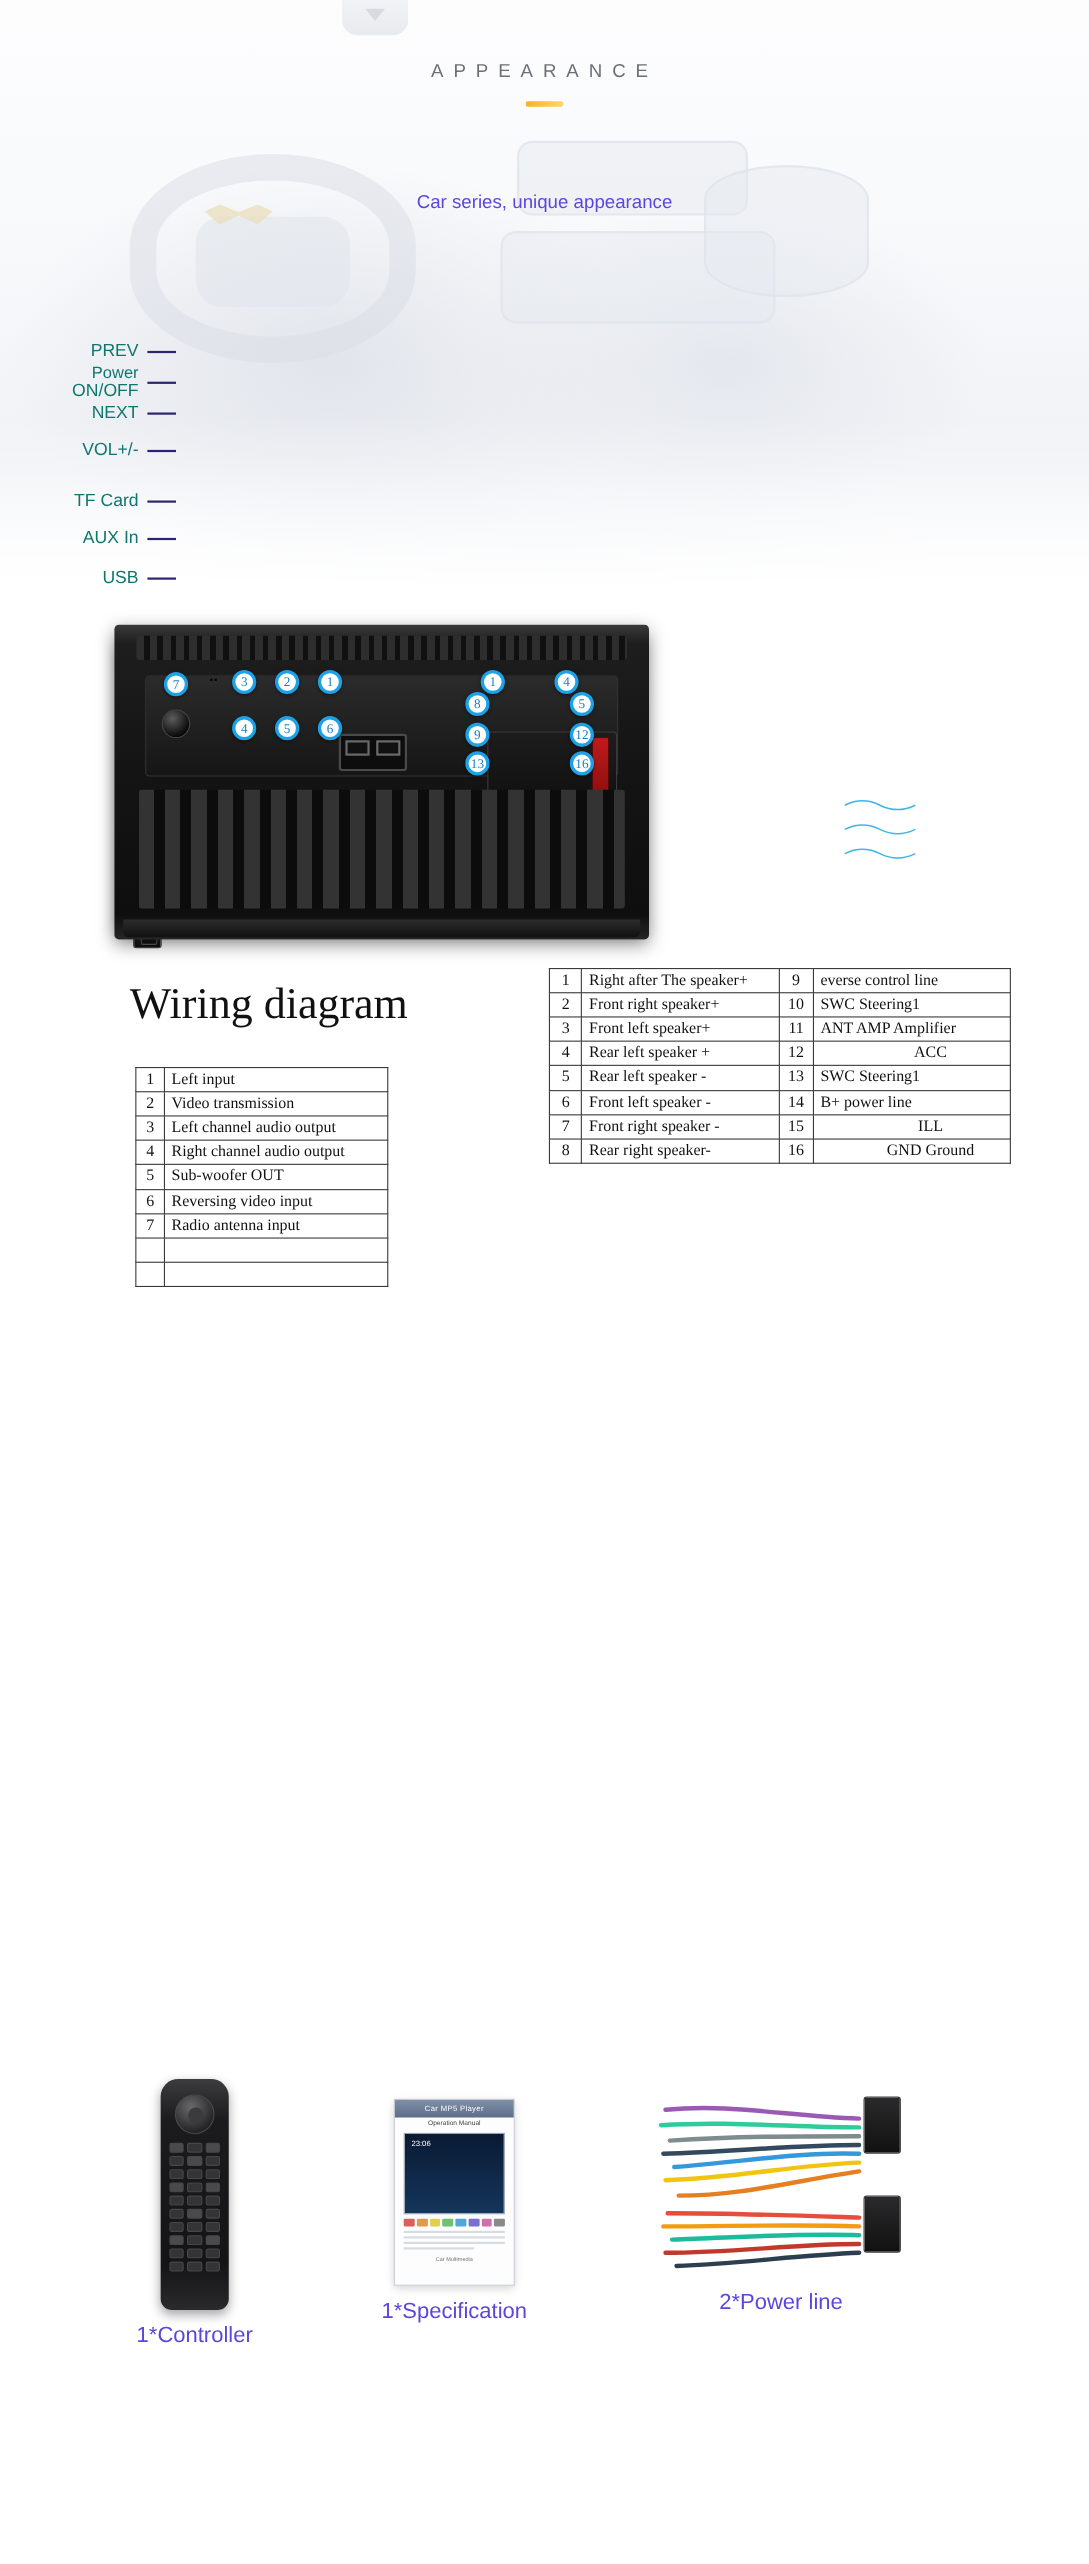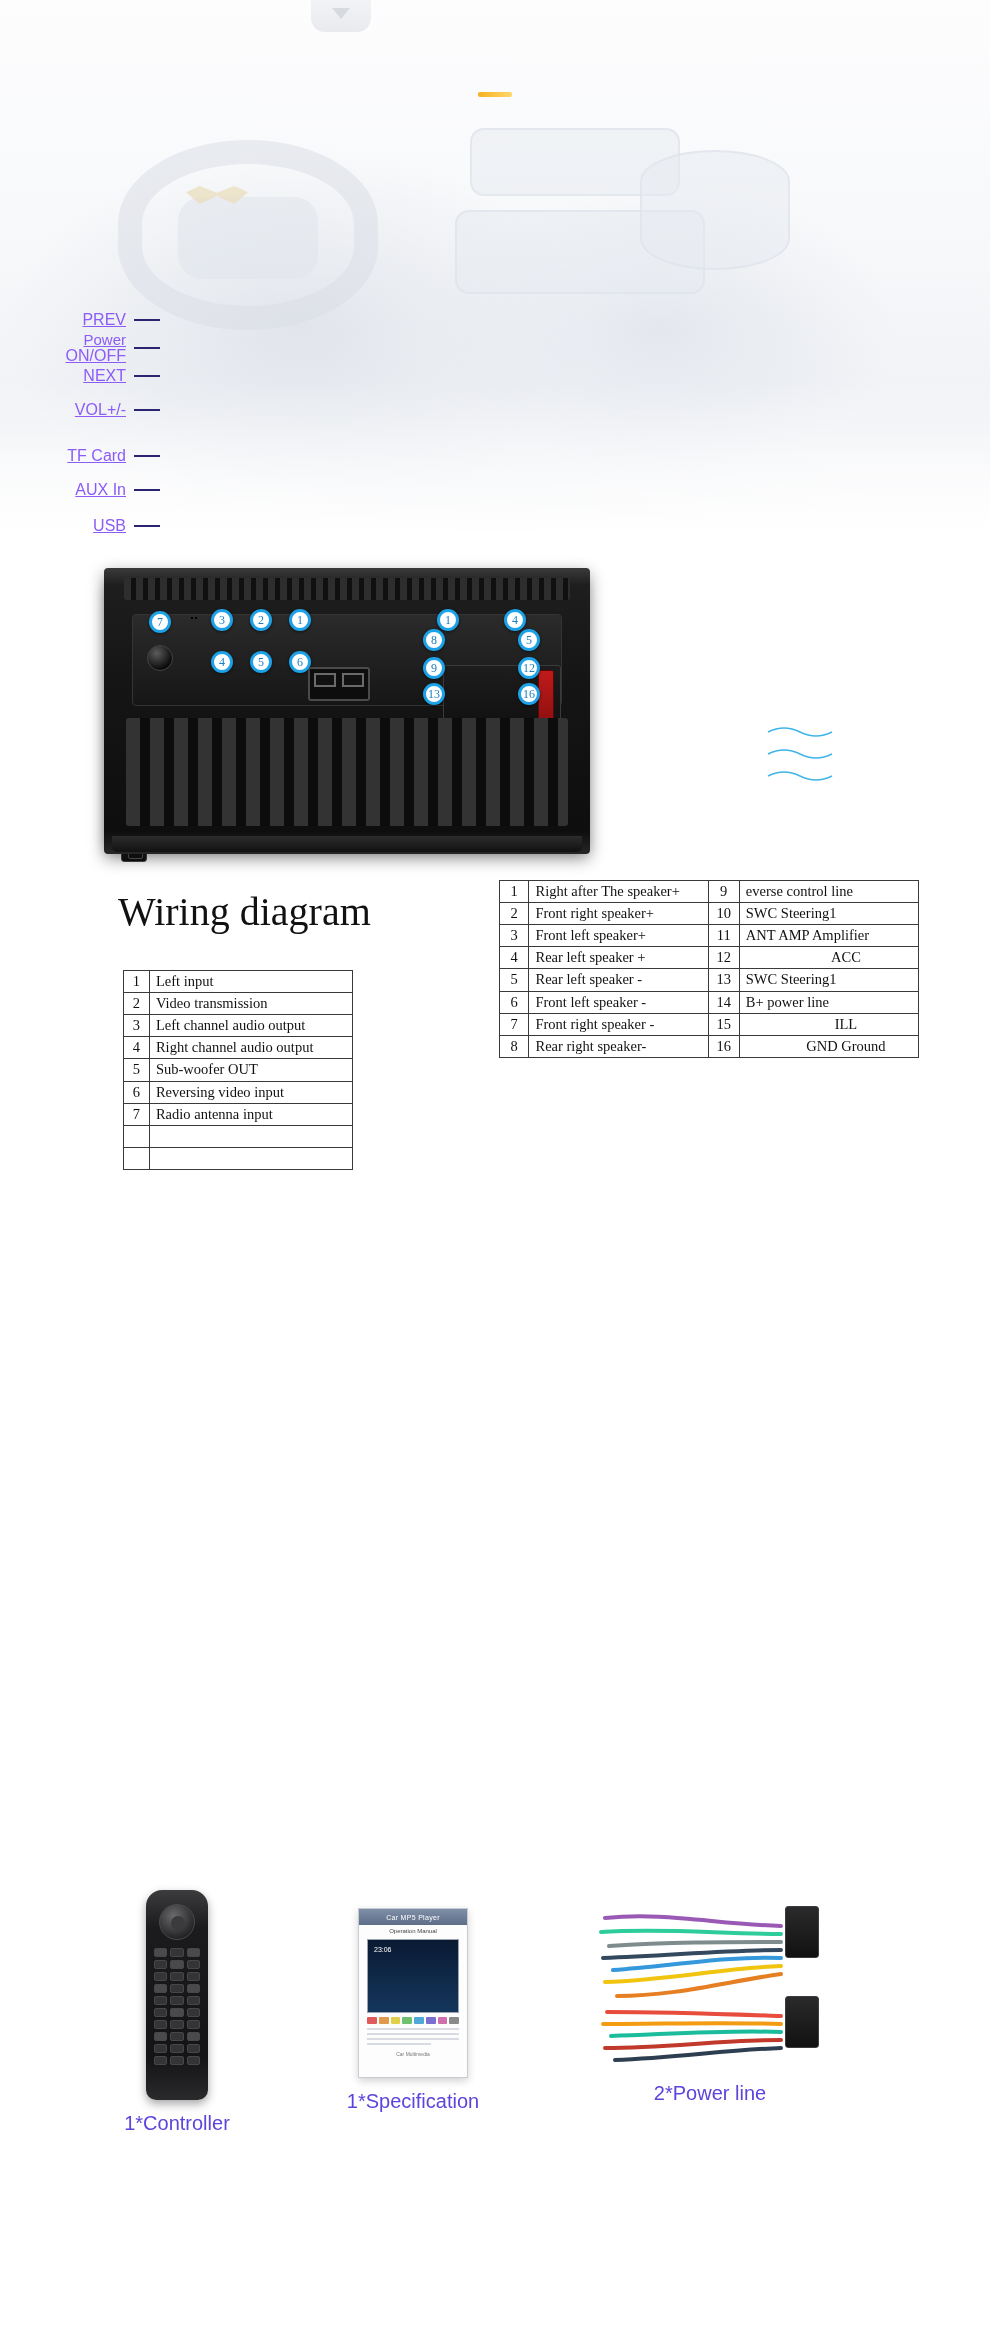--- a/index.html
+++ b/index.html
@@ -80,21 +80,21 @@
     position:absolute; left:0; right:0; top:174px; text-align:center;
     font-size:17px; color:#5b45dc;
   }
 
   
   .unit-wrap{ position:absolute; left:0; top:290px; width:990px; height:290px; }
 
   .callouts{ position:absolute; left:0; top:0; width:160px; }
   .callout{
     position:absolute; right:0; display:flex; align-items:center; gap:0;
-    color:#8b5cf6; white-space:nowrap;text-decoration:underline;
+    color:#0f766e; white-space:nowrap;
   }
   .callout .lbl{ font-size:16px; line-height:1.05; text-align:right; }
   .callout .lbl small{ display:block; font-size:15px; }
   .callout .dash{ display:inline-block; width:26px; height:2px; background:#2b2470; margin-left:8px; }
 
   .radio{
     position:absolute; left:108px; top:292px; width:475px; height:262px;
     background:linear-gradient(180deg,#262626 0%,#141414 10%,#0c0c0c 90%,#1b1b1b 100%);
     border-radius:7px 7px 4px 4px;
     box-shadow:0 4px 14px rgba(0,0,0,.45), inset 0 1px 0 #4a4a4a;
@@ -403,21 +403,23 @@
 
 <div class="hero">
   <div class="mirror"></div>
   <div class="wheel"></div>
   <div class="chev"></div>
   <div class="dashblock db1"></div>
   <div class="dashblock db2"></div>
   <div class="dashblock db3"></div>
   <div class="hero-vfade"></div>
 
+  <div class="eyebrow">APPEARANCE</div>
   <div class="rule"></div>
+  <div class="subtitle">Car series, unique appearance</div>
 </div>
 
 <div class="unit-wrap">
 
   <div class="callouts">
     <div class="callout" style="top:22px;">
       <span class="lbl">PREV</span>
       <span class="dash"></span>
     </div>
     <div class="callout" style="top:42px;">

